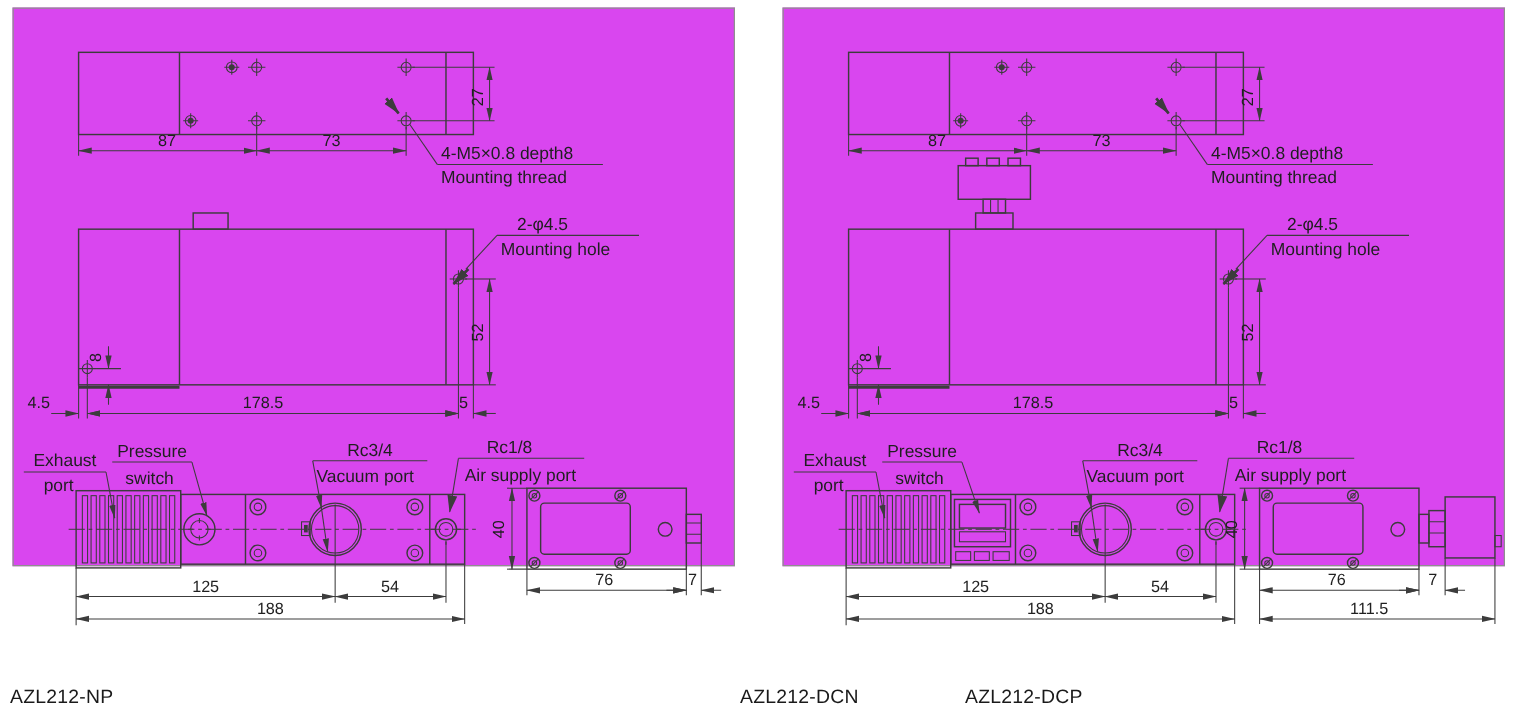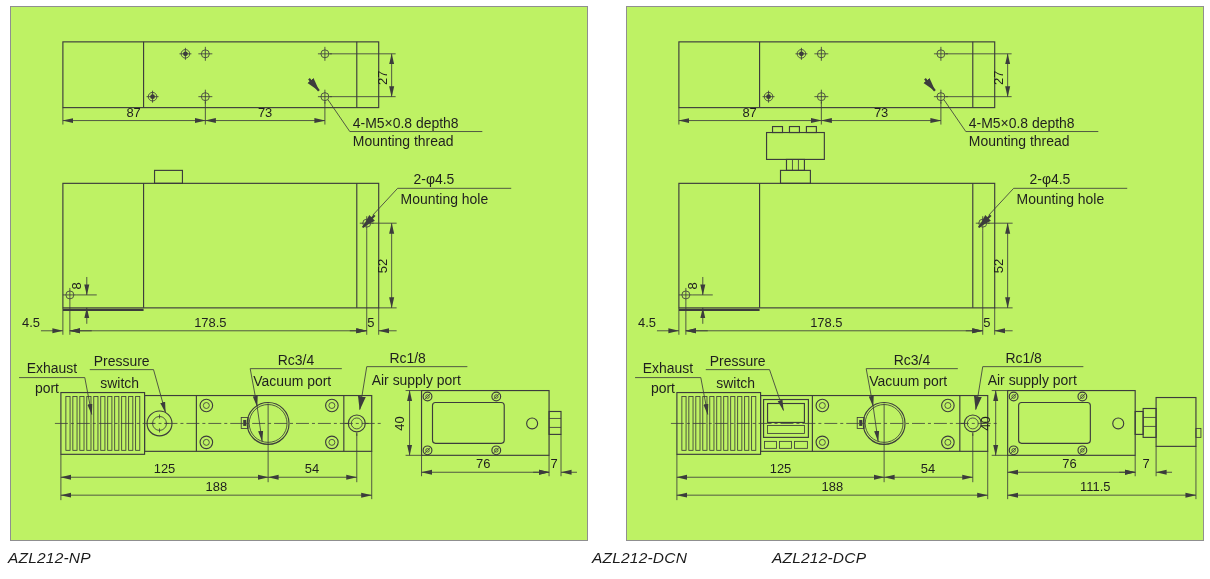--- a/index.html
+++ b/index.html
@@ -1,30 +1,30 @@
 <!DOCTYPE html>
 <html><head>
 <meta charset="utf-8">
 <style>
   html,body{margin:0;padding:0;background:#ffffff;}
   .page{position:relative;width:1210px;height:579px;background:#ffffff;overflow:hidden;
         font-family:"Liberation Sans",sans-serif;}
-  .panel{position:absolute;width:578px;height:535px;border:1px solid #8f8f8f;background:#bef264;box-sizing:border-box;}
+  .panel{position:absolute;width:578px;height:447px;border:1px solid #8f8f8f;background:#d946ef;box-sizing:border-box;}
   svg{display:block;}
   .ln{stroke:#3c3c3c;fill:none;stroke-width:1.15;}
   .thin{stroke:#3c3c3c;fill:none;stroke-width:0.85;}
   .thick{stroke:#3c3c3c;fill:none;stroke-width:2.2;}
   .heavy{stroke:#3c3c3c;fill:none;stroke-width:2.4;}
   .cl{stroke:#3c3c3c;fill:none;stroke-width:0.8;stroke-dasharray:13 3 3 3;}
   .fl{fill:#3c3c3c;stroke:none;}
   text{fill:#1f1f1f;stroke:none;font-family:"Liberation Sans",sans-serif;}
   .dim{font-size:13px;}
   .note{font-size:14px;}
   .mid{text-anchor:middle;}
-  .model-label{position:absolute;font-size:15.5px;color:#1a1a1a;letter-spacing:0.2px;font-style:italic;}
+  .model-label{position:absolute;font-size:15.5px;color:#1a1a1a;letter-spacing:0.2px;}
 </style>
 </head>
 <body>
 
 <div class="page">
 
   <div class="panel" style="left:10px;top:6px;">
     <svg viewBox="0 0 578 535" width="576" height="533">
       <defs>
         <marker id="ma" viewBox="0 0 10 6" refX="9.6" refY="3" markerWidth="11" markerHeight="6.6" orient="auto-start-reverse" markerUnits="userSpaceOnUse">

